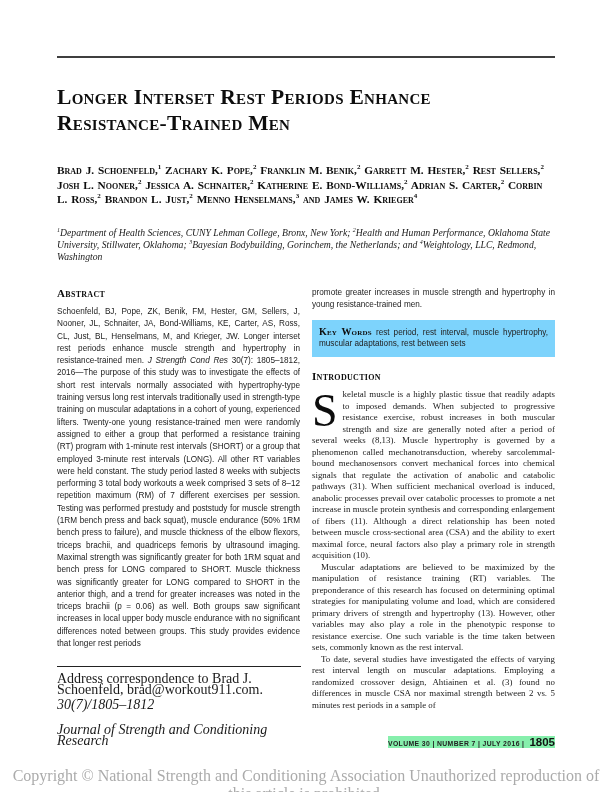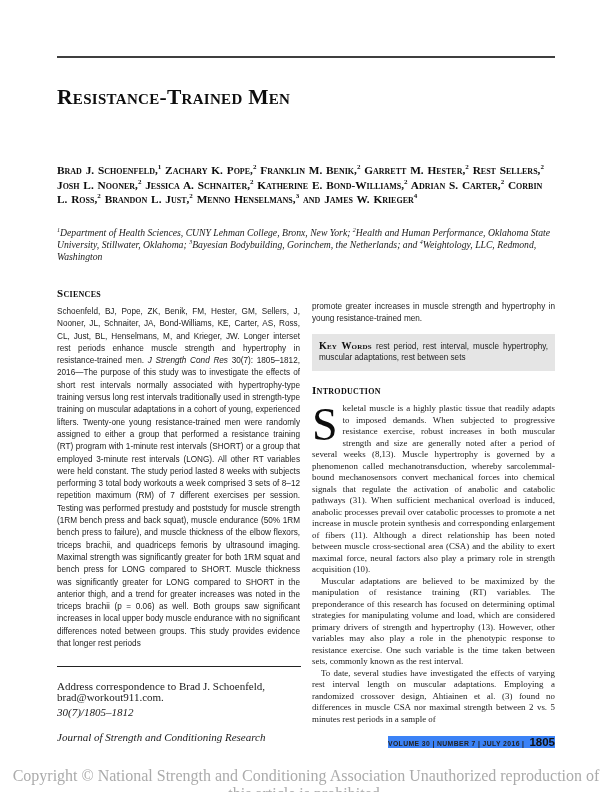--- a/index.html
+++ b/index.html
@@ -51,26 +51,26 @@
     font-family: "Liberation Serif", serif;
     font-size: 11px; font-weight: 700; font-variant: small-caps;
     letter-spacing: 0.3px; color: #0d0d0d;
   }
 
   .abstract-text {
     margin-top: 7px;
     font-family: "Liberation Sans", sans-serif;
     font-size: 8.2px; line-height: 12.3px; text-align: justify; color: #222;
   }
-  .col-right .abstract-text { margin-top: 14px; }
+  .col-right .abstract-text { margin-top: 0; }
   .ital { font-style: italic; }
 
   .keywords-box {
     margin-top: 8px; padding: 6px 7px 7px 7px;
-    background: #e5e5e5;
+    background: #7dd3fc;
     font-family: "Liberation Sans", sans-serif;
     font-size: 8.2px; line-height: 11.8px; text-align: justify; color: #222;
   }
   .kw-label {
     font-family: "Liberation Serif", serif;
     font-size: 10px; font-weight: 700; font-variant: small-caps; color: #0d0d0d;
     letter-spacing: 0.2px;
   }
 
   .intro-heading { margin-top: 13px; }
@@ -85,31 +85,31 @@
     float: left;
     font-size: 46px; line-height: 37px;
     padding: 3px 5px 0 0;
     font-weight: 400; color: #0d0d0d;
   }
 
   .footnote {
     position: absolute; top: 666px; left: 57px; width: 244px;
     background: #fff;
     border-top: 1px solid #222;
-    padding-top: 14px;
-    font-size: 11px; line-height: 11px; color: #1a1a1a;
+    padding-top: 6px;
+    font-size: 14px; line-height: 11px; color: #1a1a1a;
   }
   .fn-roman  { margin-bottom: 4px; }
   .fn-italic { font-style: italic; }
   .fn-gap    { margin-top: 14px; }
 
   .page-footer {
     position: absolute; top: 736px; right: 57px;
     display: flex; align-items: baseline; gap: 5px;
-    background: #3b82f6;
+    background: #86efac;
   }
   .footer-meta {
     font-family: "Liberation Sans", sans-serif;
     font-size: 6.8px; font-weight: 700; letter-spacing: 0.4px; color: #222;
   }
   .footer-page {
     font-family: "Liberation Sans", sans-serif;
     font-size: 11.5px; font-weight: 700; color: #111;
   }
 
@@ -121,20 +121,21 @@
   }
 </style>
 </head>
 <body>
 
 <div class="page">
 
   <div class="top-rule"></div>
 
   <h1 class="title">
+    <span class="tline">Longer Interset Rest Periods Enhance</span>
     <span class="tline">Resistance-Trained Men</span>
   </h1>
 
   <div class="authors">
     <span class="author"><span>Brad J. Schoenfeld,</span><sup class="sup">1</sup></span>
     <span class="author"><span>Zachary K. Pope,</span><sup class="sup">2</sup></span>
     <span class="author"><span>Franklin M. Benik,</span><sup class="sup">2</sup></span>
     <span class="author"><span>Garrett M. Hester,</span><sup class="sup">2</sup></span>
     <span class="author"><span>Rest Sellers,</span><sup class="sup">2</sup></span>
     <span class="author"><span>Josh L. Nooner,</span><sup class="sup">2</sup></span>
@@ -148,21 +149,21 @@
     <span class="author"><span>James W. Krieger</span><sup class="sup">4</sup></span>
   </div>
 
   <div class="affiliations">
     <span class="aff"><sup class="sup">1</sup><span>Department of Health Sciences, CUNY Lehman College, Bronx, New York; </span></span><span class="aff"><sup class="sup">2</sup><span>Health and Human Performance, Oklahoma State University, Stillwater, Oklahoma; </span></span><span class="aff"><sup class="sup">3</sup><span>Bayesian Bodybuilding, Gorinchem, the Netherlands; and </span></span><span class="aff"><sup class="sup">4</sup><span>Weightology, LLC, Redmond, Washington</span></span>
   </div>
 
   <div class="columns">
 
     <div class="col col-left">
-      <h2 class="sec-heading">Sciences</h2>
+      <h2 class="sec-heading">Abstract</h2>
       <p class="abstract-text"><span>Schoenfeld, BJ, Pope, ZK, Benik, FM, Hester, GM, Sellers, J, Nooner, JL, Schnaiter, JA, Bond-Williams, KE, Carter, AS, Ross, CL, Just, BL, Henselmans, M, and Krieger, JW. Longer interset rest periods enhance muscle strength and hypertrophy in resistance-trained men. </span><span class="ital">J Strength Cond Res</span><span> 30(7): 1805–1812, 2016—The purpose of this study was to investigate the effects of short rest intervals normally associated with hypertrophy-type training versus long rest intervals traditionally used in strength-type training on muscular adaptations in a cohort of young, experienced lifters. Twenty-one young resistance-trained men were randomly assigned to either a group that performed a resistance training (RT) program with 1-minute rest intervals (SHORT) or a group that employed 3-minute rest intervals (LONG). All other RT variables were held constant. The study period lasted 8 weeks with subjects performing 3 total body workouts a week comprised 3 sets of 8–12 repetition maximum (RM) of 7 different exercises per session. Testing was performed prestudy and poststudy for muscle strength (1RM bench press and back squat), muscle endurance (50% 1RM bench press to failure), and muscle thickness of the elbow flexors, triceps brachii, and quadriceps femoris by ultrasound imaging. Maximal strength was significantly greater for both 1RM squat and bench press for LONG compared to SHORT. Muscle thickness was significantly greater for LONG compared to SHORT in the anterior thigh, and a trend for greater increases was noted in the triceps brachii (p = 0.06) as well. Both groups saw significant increases in local upper body muscle endurance with no significant differences noted between groups. This study provides evidence that longer rest periods</span></p>
     </div>
 
     <div class="col col-right">
       <p class="abstract-text">promote greater increases in muscle strength and hypertrophy in young resistance-trained men.</p>
 
       <div class="keywords-box">
         <span class="kw-label">Key Words</span>
         <span>rest period, rest interval, muscle hypertrophy, muscular adaptations, rest between sets</span>
       </div>

